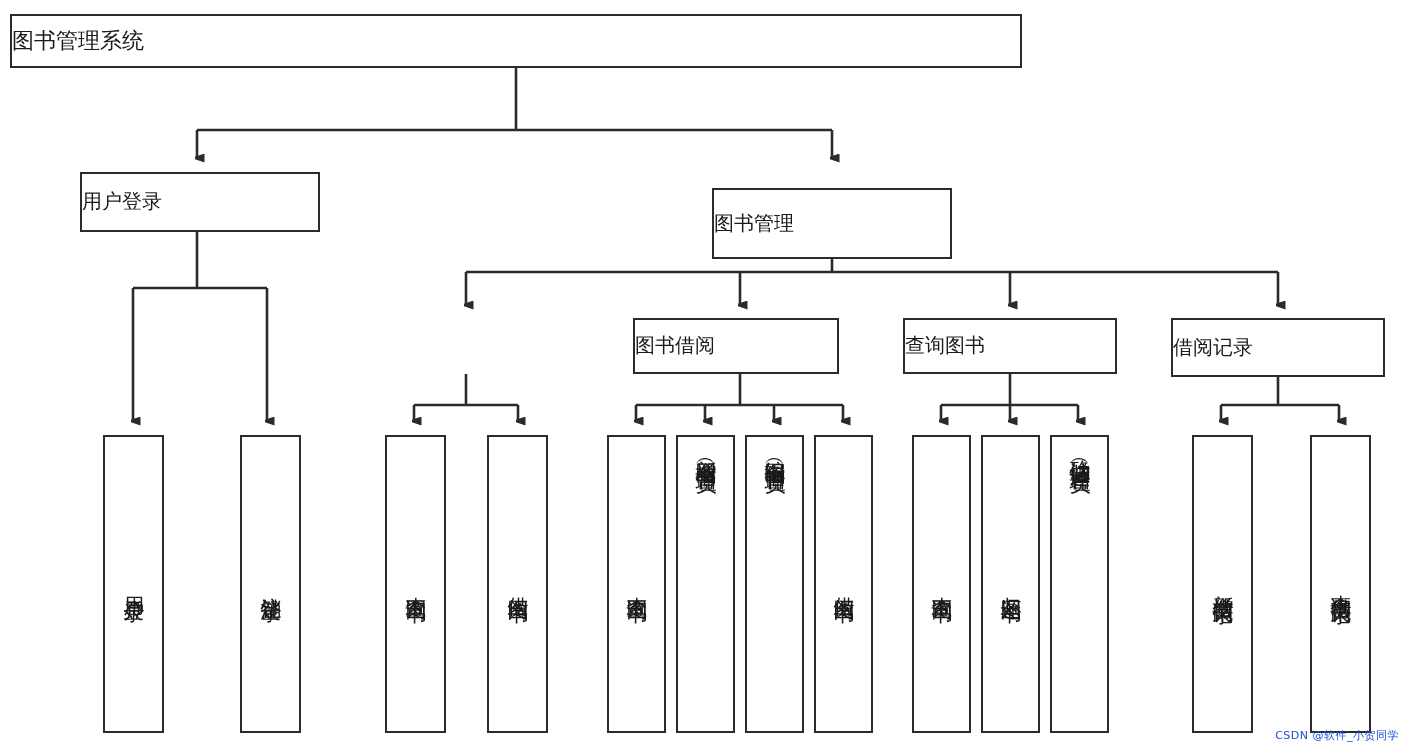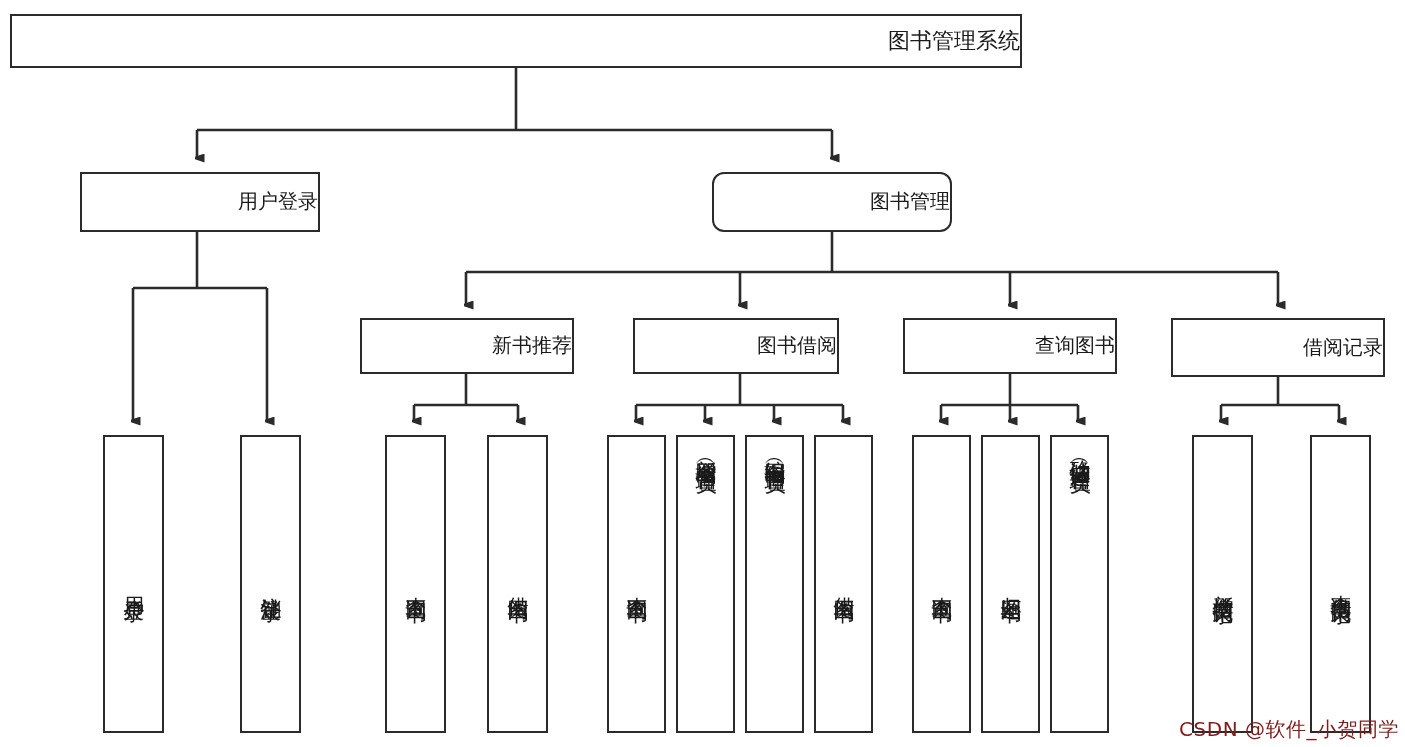--- a/index.html
+++ b/index.html
@@ -25,25 +25,24 @@
     height: 747px;
     pointer-events: none;
   }
   .node {
     position: absolute;
     box-sizing: border-box;
     border: 2px solid #2b2b2b;
     background: #ffffff;
     display: flex;
     align-items: center;
-    justify-content: flex-end;
+    justify-content: flex-start;
     color: #1a1a1a;
     line-height: 1.18;
     text-align: center;
-    padding-left: 37px;
   }
   .node.root {
     font-size: 22px;
   }
   .node.lvl2 {
     font-size: 20px;
   }
   .node.lvl3 {
     font-size: 20px;
   }
@@ -56,22 +55,22 @@
     align-items: center;
     justify-content: center;
   }
   .node.leaf.tall {
     justify-content: flex-start;
   }
   .watermark {
     position: absolute;
     right: 6px;
     bottom: 4px;
-    font-size: 20px;
-    color: #7f1d1d;
+    font-size: 11px;
+    color: #1d4ed8;
     white-space: nowrap;
     letter-spacing: 0.5px;
   }
 </style>
 </head>
 <body>
 
 <div id="canvas">
 
   <svg class="wires" viewBox="0 0 1405 747">
@@ -124,27 +123,24 @@
     </g>
   </svg>
 
   <div class="node root" style="left:10px; top:14px; width:1012px; height:54px;">
     <span>图书管理系统</span>
   </div>
 
   <div class="node lvl2" style="left:80px; top:172px; width:240px; height:60px;">
     <span>用户登录</span>
   </div>
-  <div class="node lvl2" style="left:712px; top:172px; width:240px; height:60px;border-radius:12px;">
+  <div class="node lvl2" style="left:712px; top:188px; width:240px; height:71px;">
     <span>图书管理</span>
   </div>
 
-  <div class="node lvl3" style="left:360px; top:318px; width:214px; height:56px;">
-    <span>新书推荐</span>
-  </div>
   <div class="node lvl3" style="left:633px; top:318px; width:206px; height:56px;">
     <span>图书借阅</span>
   </div>
   <div class="node lvl3" style="left:903px; top:318px; width:214px; height:56px;">
     <span>查询图书</span>
   </div>
   <div class="node lvl3" style="left:1171px; top:318px; width:214px; height:59px;">
     <span>借阅记录</span>
   </div>
 

